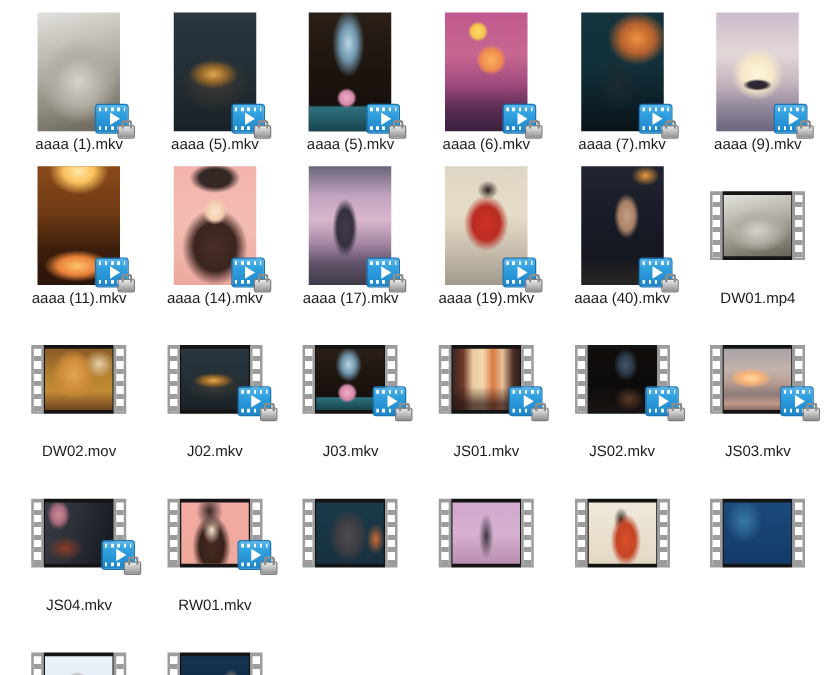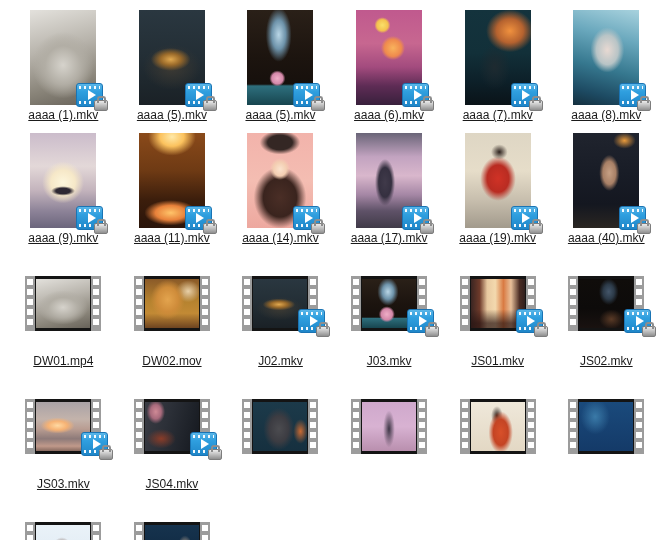--- a/index.html
+++ b/index.html
@@ -9,21 +9,21 @@
   }
   #grid {
     display:grid;
     grid-template-columns:repeat(6,108.6px);
     padding:10px 0 0 9px;
   }
   .cell { height:123px; display:flex; flex-direction:column; align-items:center; }
   .thumb-wrap { height:95px; display:flex; align-items:center; justify-content:center; }
   .label {
     margin-top:3px; font-size:12px; line-height:14px; color:#1b1b1b;
-    white-space:nowrap; text-align:right;text-decoration:underline;
+    white-space:nowrap; text-align:right;
   }
   
   .portrait { width:66px; height:95px; position:relative; }
   
   .film { width:76px; height:55px; display:flex; position:relative; }
   .rail {
     width:10px; box-sizing:border-box;
     background:repeating-linear-gradient(to bottom,#ffffff 0 6px,#9c9c9c 6px 10px);
     border-top:3px solid #9c9c9c; border-bottom:2px solid #9c9c9c;
     border-left:2px solid #9c9c9c; border-right:2px solid #9c9c9c;
@@ -219,33 +219,20 @@
             <span class="play"></span>
             <span class="dots"></span>
             <span class="lock"></span>
           </div>
         </div>
       </div>
       <div class="label">aaaa (7).mkv</div>
     </div>
     <div class="cell">
       <div class="thumb-wrap">
-        <div class="portrait art art-underwater-girl">
-          <div class="overlay">
-            <span class="dots"></span>
-            <span class="play"></span>
-            <span class="dots"></span>
-            <span class="lock"></span>
-          </div>
-        </div>
-      </div>
-      <div class="label">aaaa (8).mkv</div>
-    </div>
-    <div class="cell">
-      <div class="thumb-wrap">
         <div class="portrait art art-boat-sunset">
           <div class="overlay">
             <span class="dots"></span>
             <span class="play"></span>
             <span class="dots"></span>
             <span class="lock"></span>
           </div>
         </div>
       </div>
       <div class="label">aaaa (9).mkv</div>
@@ -439,20 +426,38 @@
           <div class="rail"></div>
           <div class="overlay">
             <span class="dots"></span>
             <span class="play"></span>
             <span class="dots"></span>
             <span class="lock"></span>
           </div>
         </div>
       </div>
       <div class="label">JS04.mkv</div>
+    </div>
+    <div class="cell">
+      <div class="thumb-wrap">
+        <div class="film">
+          <div class="rail"></div>
+          <div class="frame">
+            <div class="art art-hutao-wide"></div>
+          </div>
+          <div class="rail"></div>
+          <div class="overlay">
+            <span class="dots"></span>
+            <span class="play"></span>
+            <span class="dots"></span>
+            <span class="lock"></span>
+          </div>
+        </div>
+      </div>
+      <div class="label">RW01.mkv</div>
     </div>
     <div class="cell">
       <div class="thumb-wrap">
         <div class="film">
           <div class="rail"></div>
           <div class="frame">
             <div class="art art-teal-hat"></div>
           </div>
           <div class="rail"></div>
         </div>

